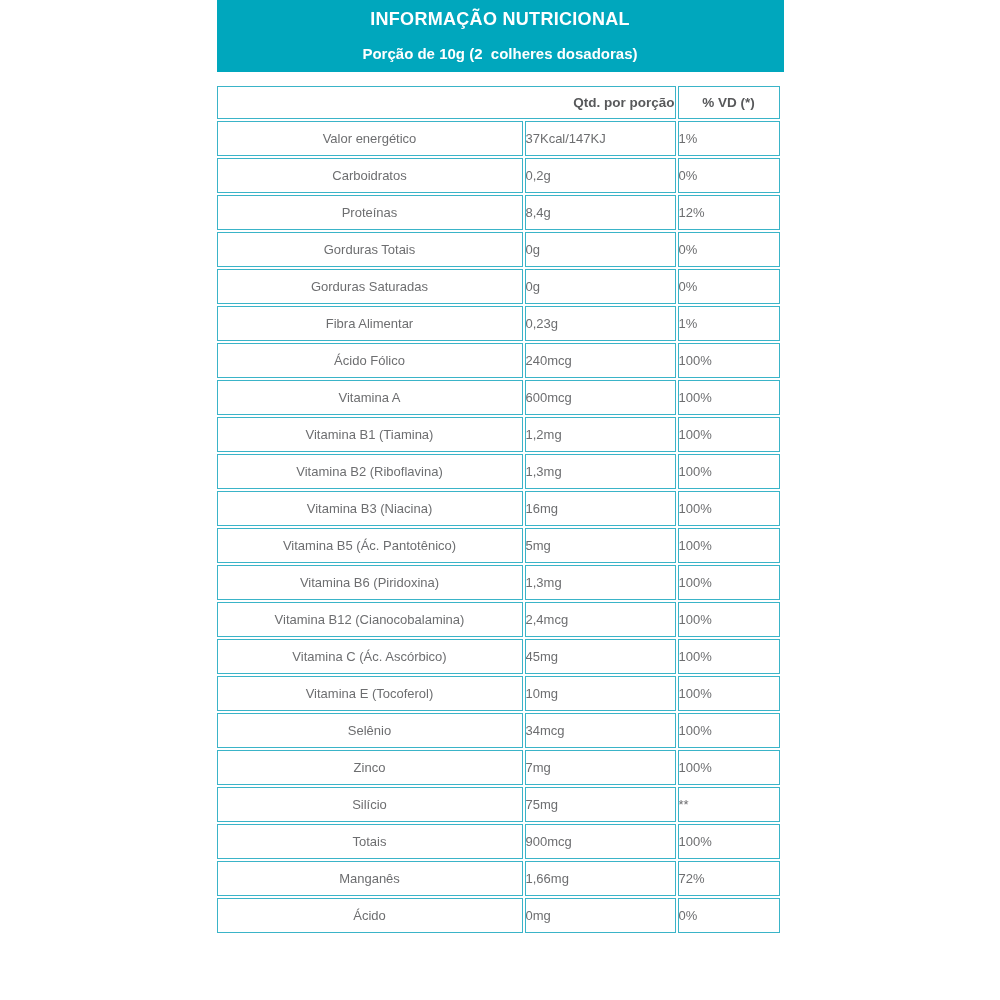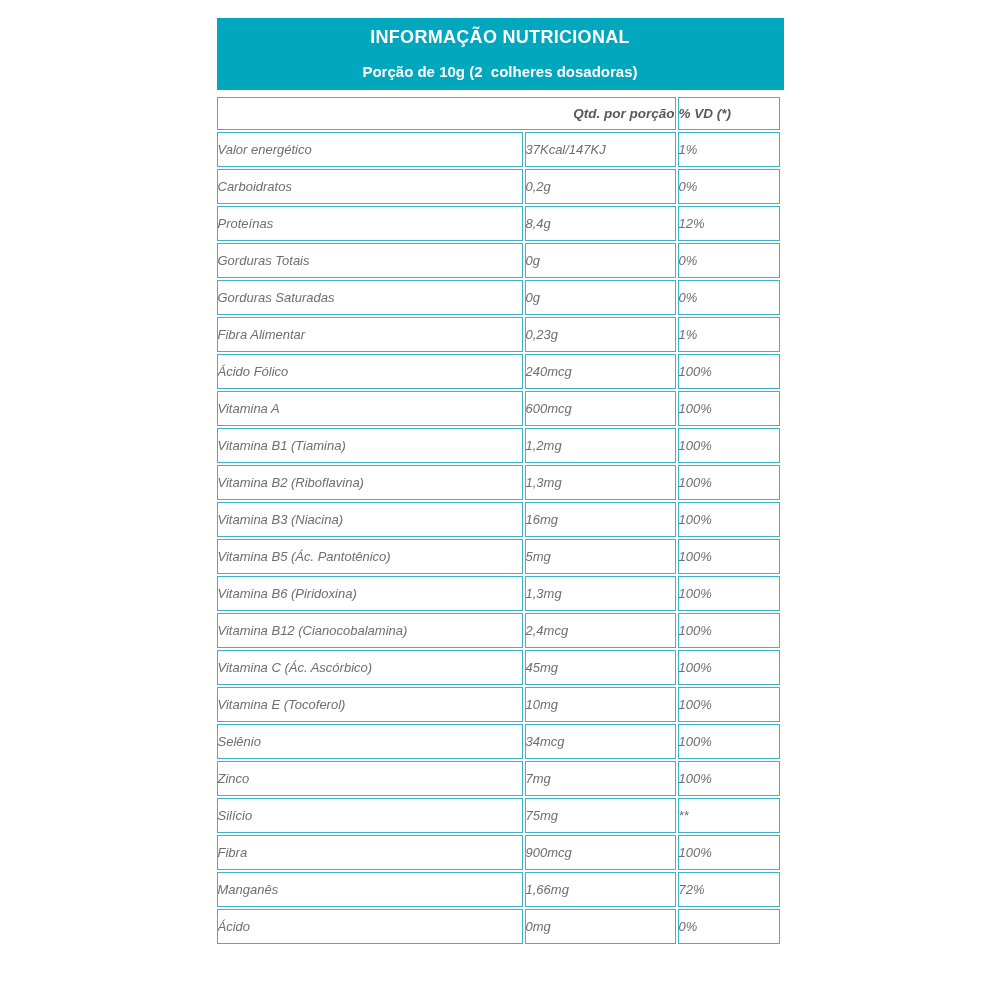--- a/index.html
+++ b/index.html
@@ -7,21 +7,21 @@
     padding: 0;
     background: #ffffff;
     width: 1000px;
     height: 1000px;
     font-family: "Liberation Sans", sans-serif;
     -webkit-font-smoothing: antialiased;
   }
   .wrap {
     width: 567px;
     margin: 0 auto;
-    padding-top: 18px;
+    padding-top: 0;
   }
   .banner {
     background: var(--banner-bg, #00a7bd);
     color: #ffffff;
     text-align: center;
     padding: 7px 0 9px 0;
   }
   .banner .title {
     font-size: 18px;
     font-weight: bold;
@@ -33,22 +33,21 @@
     font-weight: bold;
     line-height: 18px;
     margin-top: 14px;
     white-space: pre-wrap;
   }
   table.facts {
     border-collapse: separate;
     border-spacing: 2px;
     table-layout: fixed;
     width: 100%;
-    margin: 5px -2px;
-    font-style: italic;
+    margin: 12px -2px;
   }
   table.facts th,
   table.facts td {
     border: 1px solid var(--cell-border, #3ab4c8);
     background: #ffffff;
     height: 33px;
     vertical-align: middle;
     font-size: 13px;
     color: var(--body-text, #6d6e70);
     overflow: hidden;
@@ -58,24 +57,24 @@
     font-size: 13.5px;
     font-weight: bold;
     color: var(--header-text, #58595b);
     height: 31px;
   }
   th.col-qty {
     text-align: right;
     padding-right: 13px;
   }
   th.col-vd {
-    text-align: left;
+    text-align: center;
   }
   td.cell-name {
-    text-align: left;
+    text-align: center;
     padding-left: 15px;
   }
   td.cell-qty,
   td.cell-vd {
   }
 </style>
 </head>
 <body>
 
 <div class="wrap">
@@ -208,21 +207,21 @@
     <td class="cell-vd">100%</td>
   </tr>
 
   <tr>
     <td class="cell-name">Silício</td>
     <td class="cell-qty">75mg</td>
     <td class="cell-vd">**</td>
   </tr>
 
   <tr>
-    <td class="cell-name">Fibra</td>
+    <td class="cell-name">Totais</td>
     <td class="cell-qty">900mcg</td>
     <td class="cell-vd">100%</td>
   </tr>
 
   <tr>
     <td class="cell-name">Manganês</td>
     <td class="cell-qty">1,66mg</td>
     <td class="cell-vd">72%</td>
   </tr>
 

